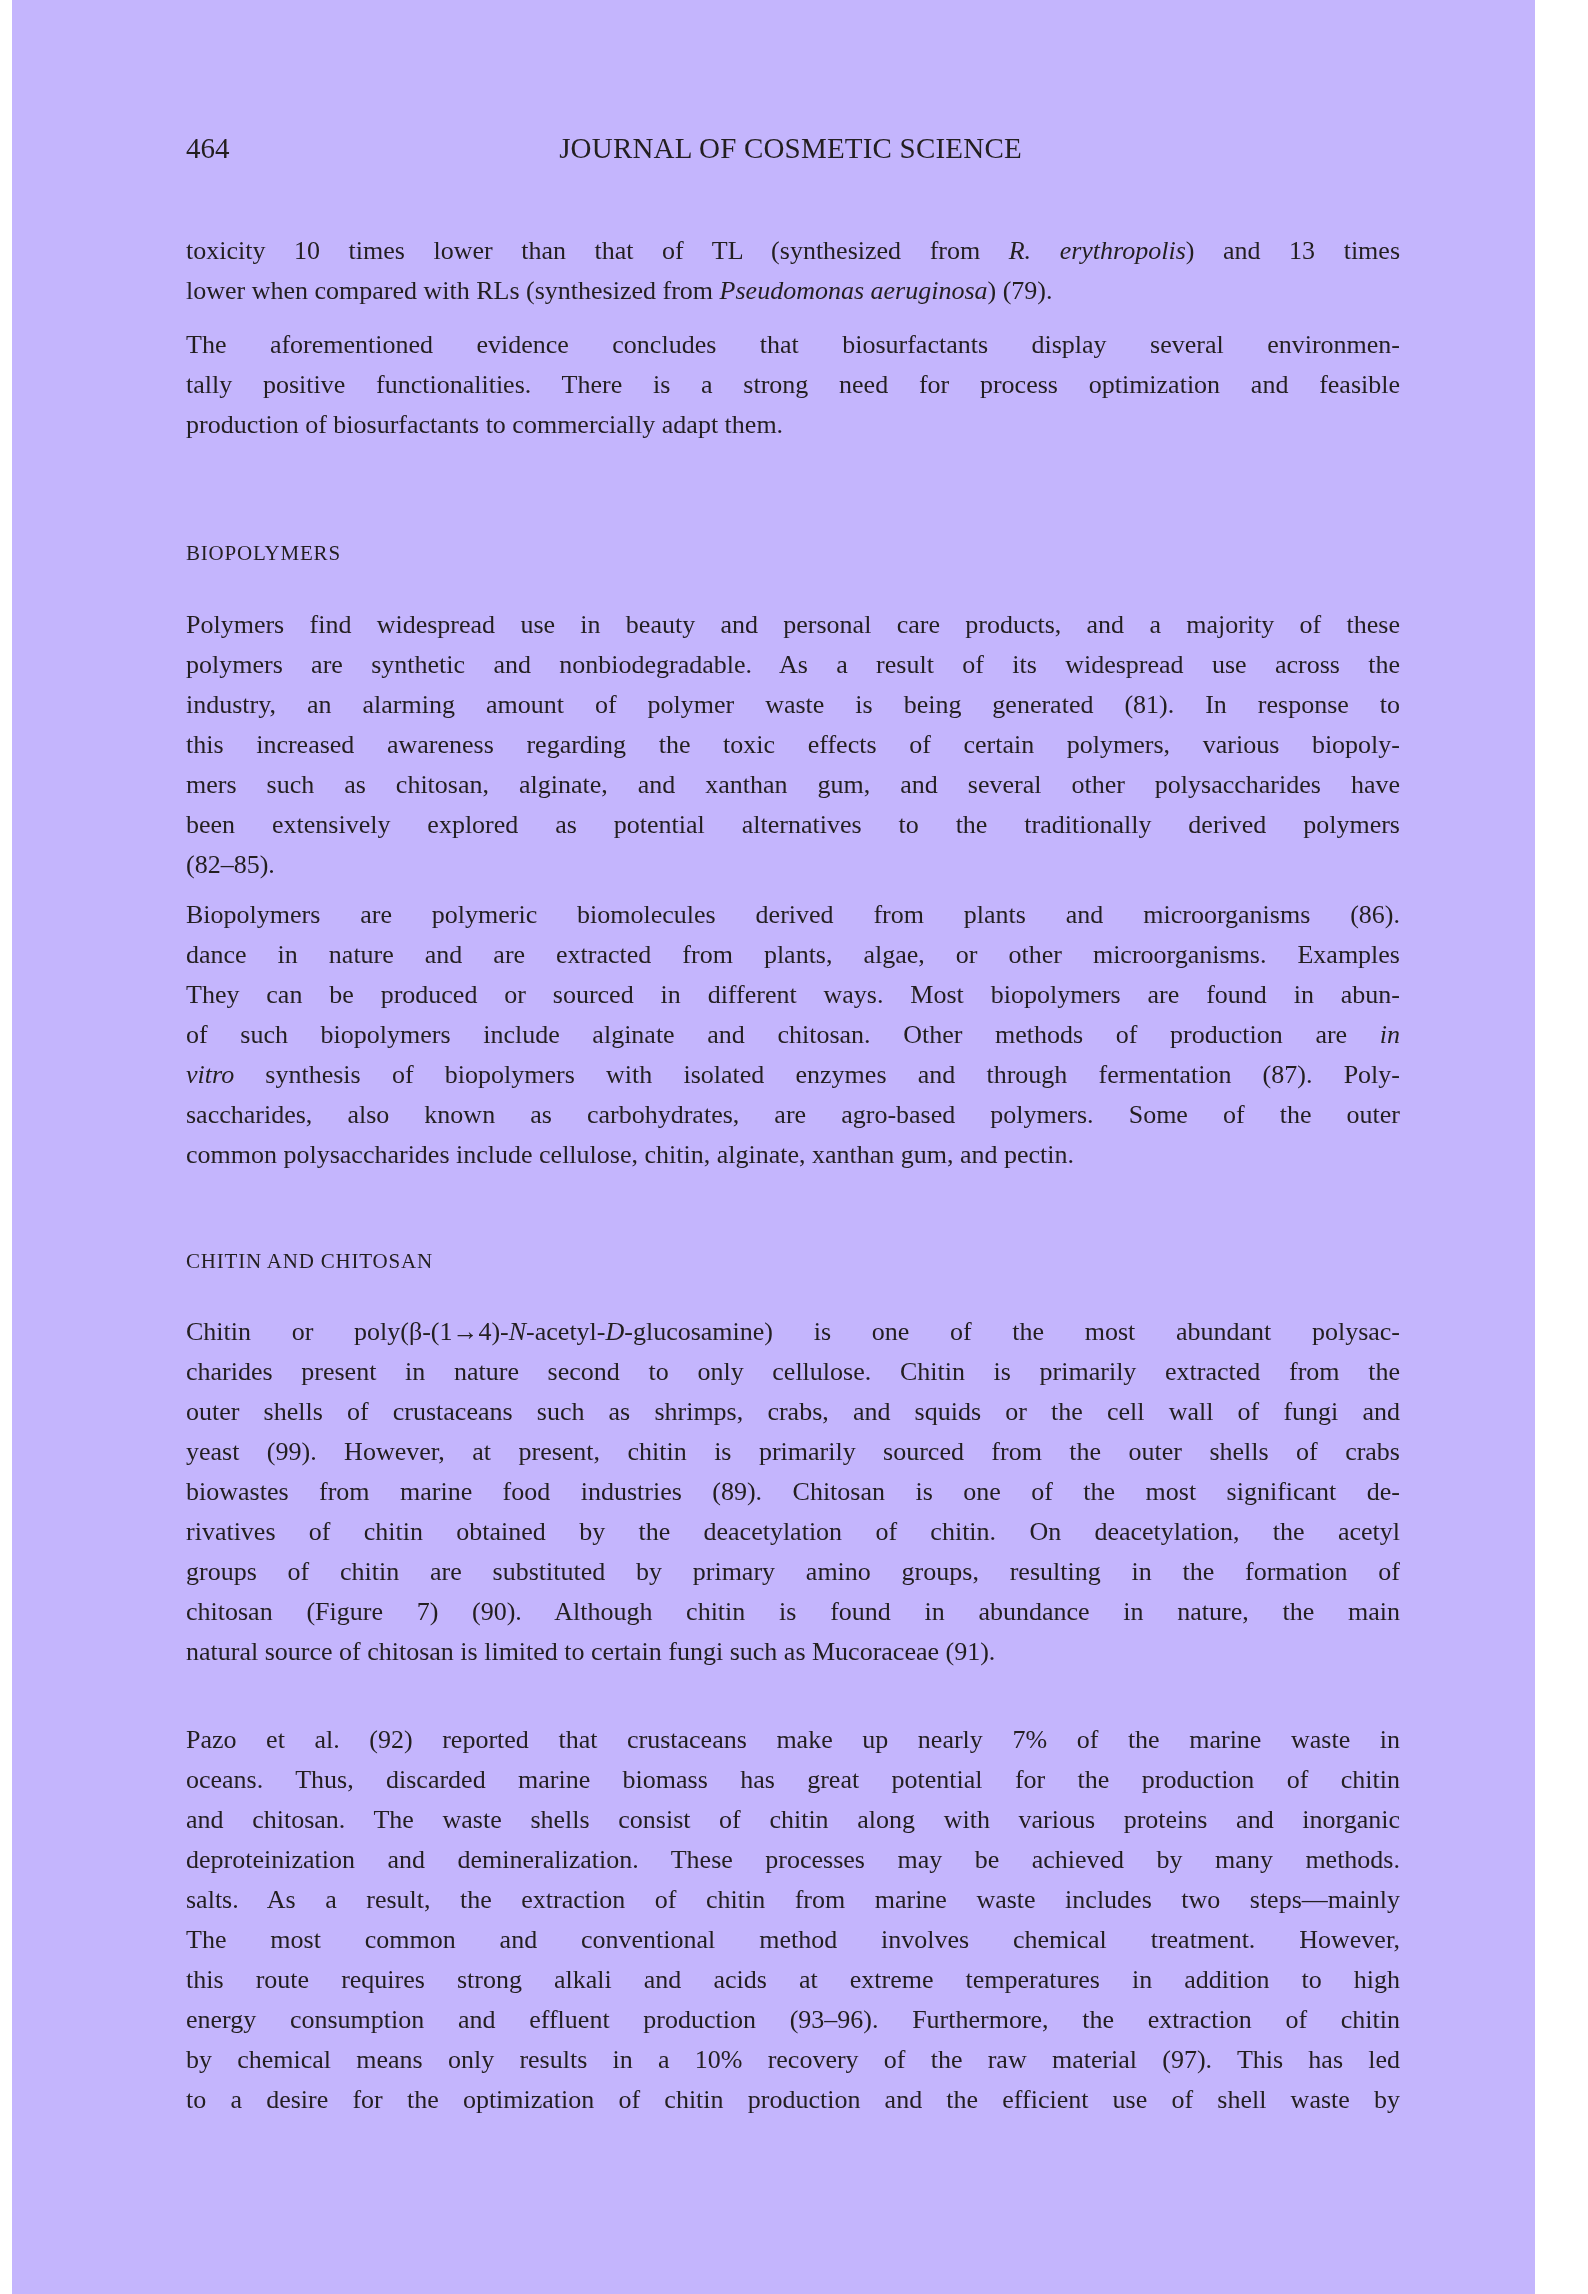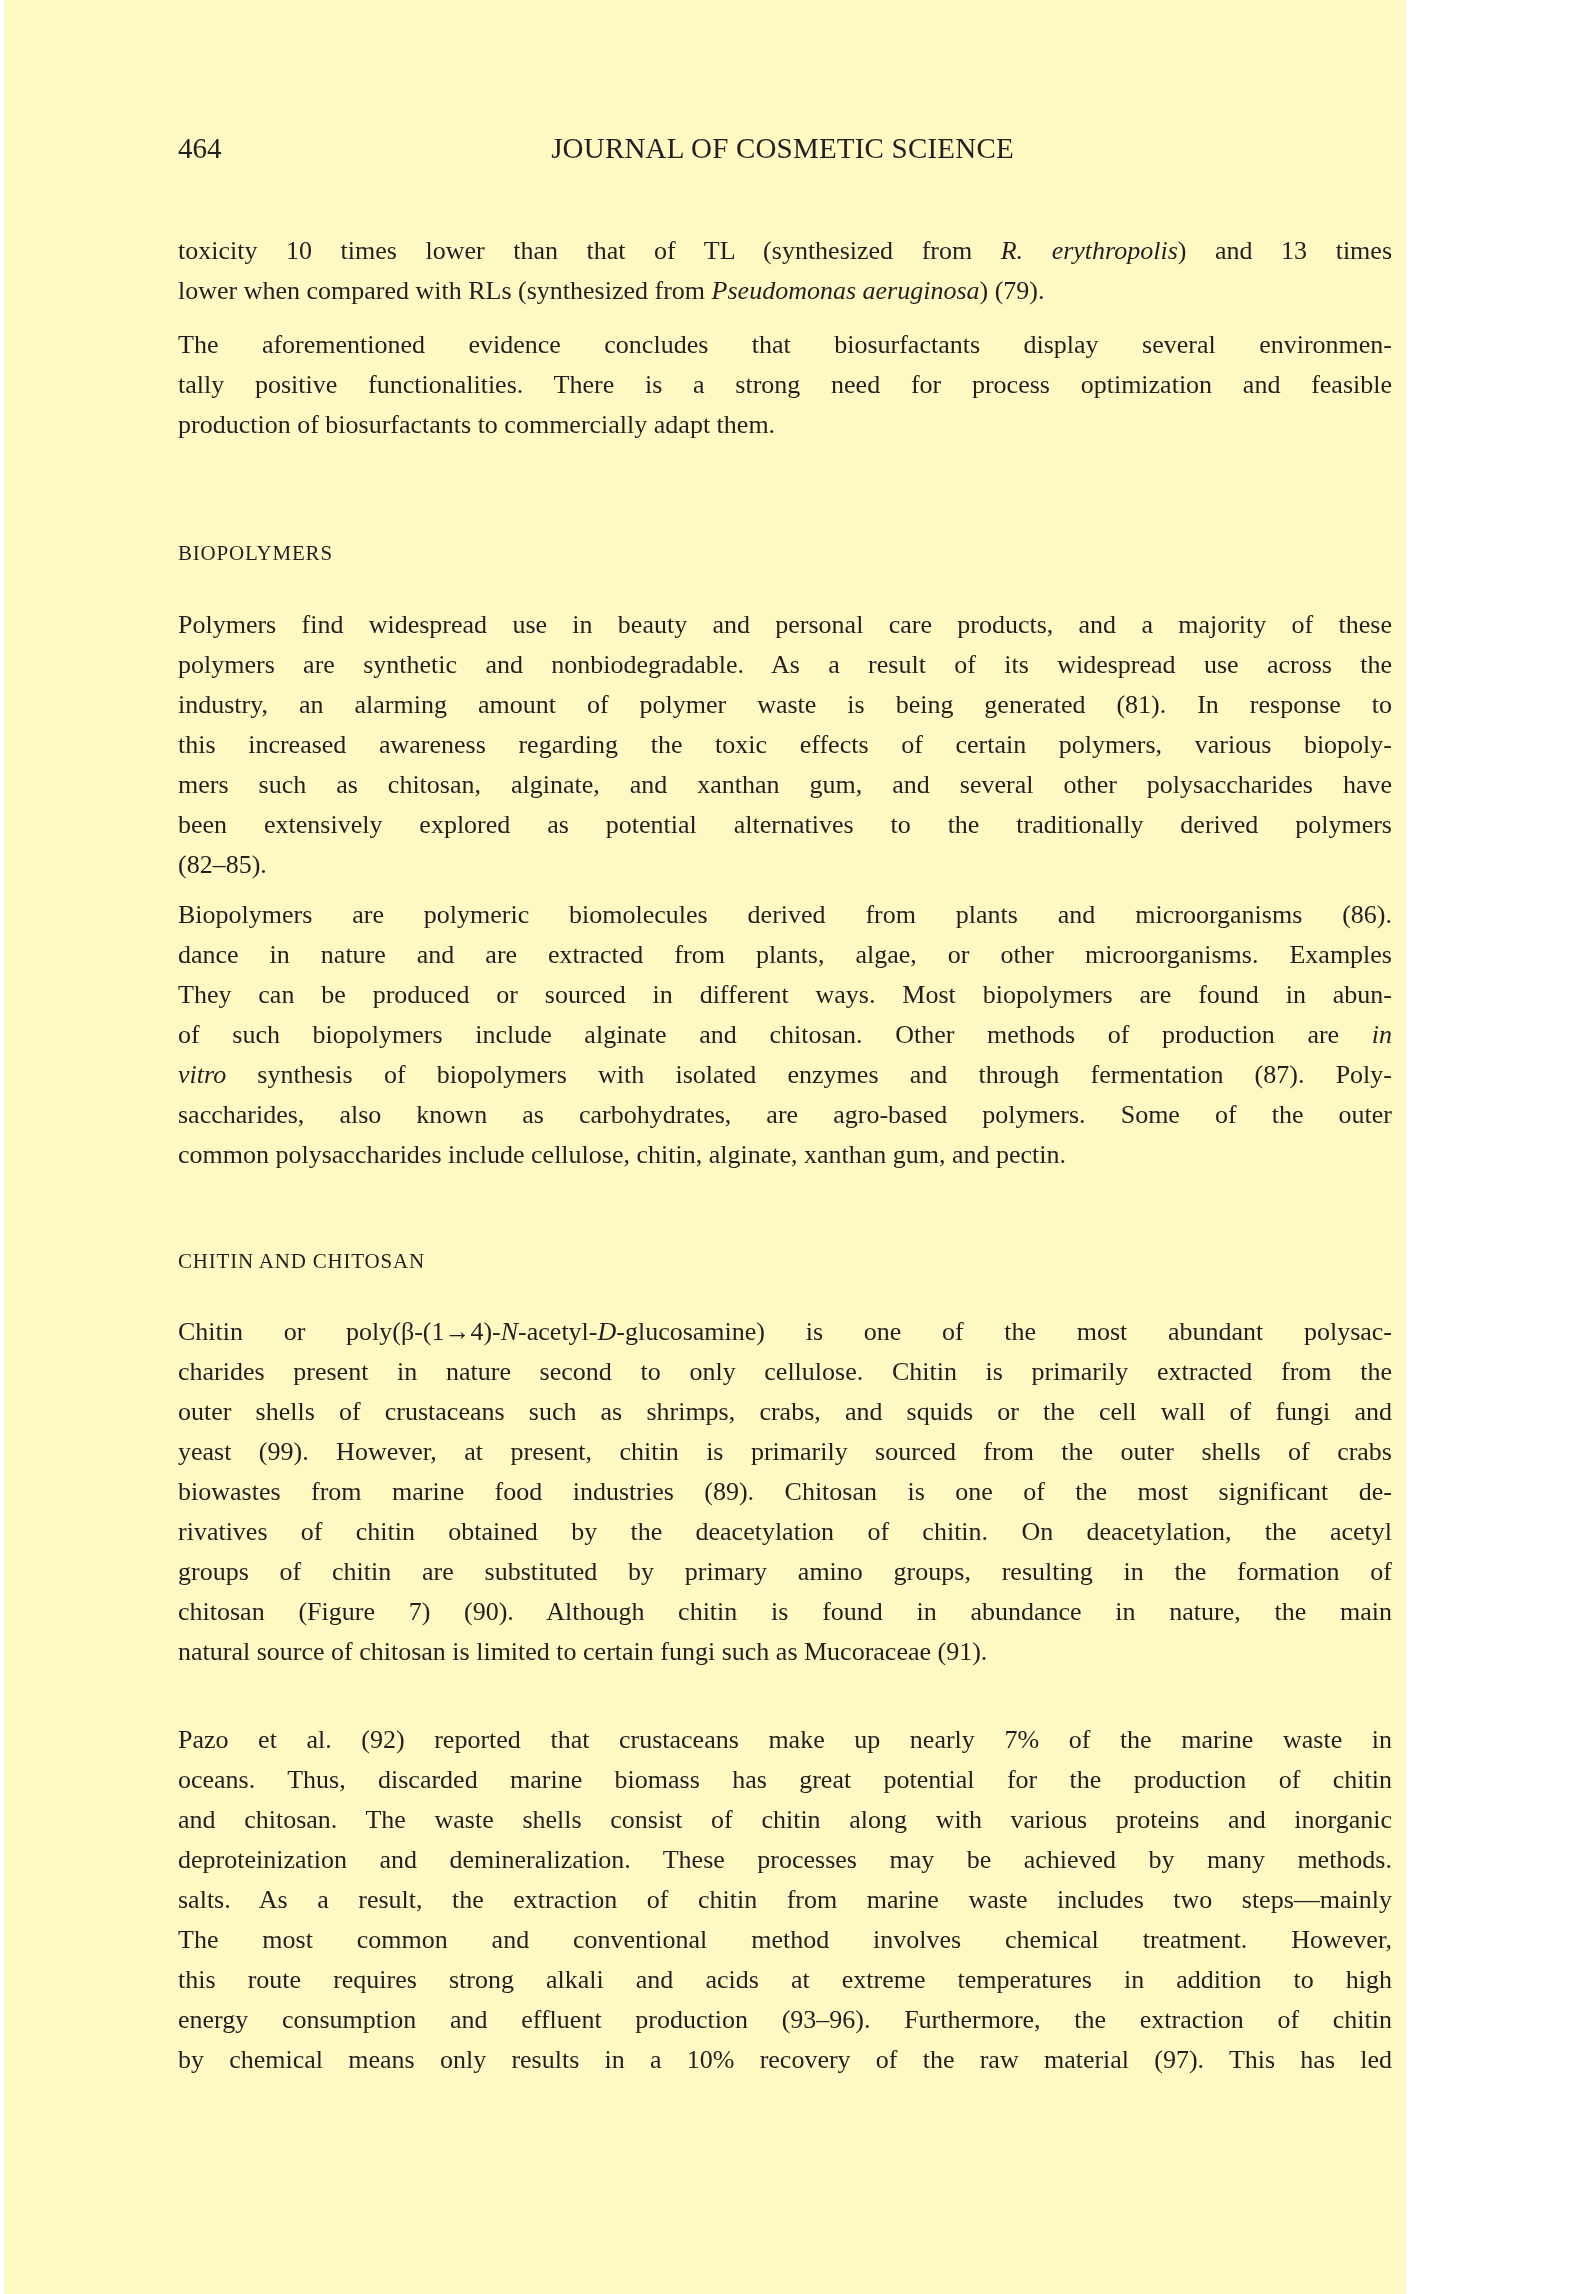--- a/index.html
+++ b/index.html
@@ -1,17 +1,17 @@
 <!DOCTYPE html>
 <html style="font-size:15px"><head>
 <meta charset="utf-8">
 <style>
   html, body { margin: 0; padding: 0; background: #ffffff; }
   body { width: 1589px; height: 2295px; position: relative; overflow: hidden; color: #231f20; font-family: "Liberation Serif", "DejaVu Serif", serif; }
-  .page { position: absolute; left: 4px; top: 0; width: 1402px; height: 2295px; background: #fef9c3; }
+  .page { position: absolute; left: 12px; top: 0; width: 1523px; height: 2295px; background: #c4b5fd; }
   .running-head { position: absolute; left: 174px; top: 128px; width: 1214px; height: 41px; }
   .page-num { position: absolute; left: 0; top: 0; font-size: 29px; line-height: 41px; }
   .journal-title { position: absolute; left: 336px; top: 0; width: 537px; text-align: center; font-size: 29px; line-height: 41px; letter-spacing: 0.2px; white-space: nowrap; }
   .block { position: absolute; left: 174px; width: 1214px; font-size: 26px; line-height: 40px; }
   .line { display: block; height: 40px; text-align: justify; text-align-last: justify; white-space: nowrap; overflow: visible; }
   .line.last { text-align-last: left; }
   .line > span.inner { display: inline-block; width: 100%; white-space: normal; text-align: justify; text-align-last: justify; }
   .line.last > span.inner { text-align-last: left; }
   .heading { position: absolute; left: 174px; font-size: 21px; line-height: 28px; letter-spacing: 0.8px; text-transform: uppercase; white-space: nowrap; }
   i { font-style: italic; margin-top: 12px; }
@@ -76,16 +76,17 @@
   <div class="block" style="top:1720px">
       <span class="line"><span class="inner">Pazo et al. (92) reported that crustaceans make up nearly 7% of the marine waste in</span></span>
       <span class="line"><span class="inner">oceans. Thus, discarded marine biomass has great potential for the production of chitin</span></span>
       <span class="line"><span class="inner">and chitosan. The waste shells consist of chitin along with various proteins and inorganic</span></span>
       <span class="line"><span class="inner">deproteinization and demineralization. These processes may be achieved by many methods.</span></span>
       <span class="line"><span class="inner">salts. As a result, the extraction of chitin from marine waste includes two steps—mainly</span></span>
       <span class="line"><span class="inner">The most common and conventional method involves chemical treatment. However,</span></span>
       <span class="line"><span class="inner">this route requires strong alkali and acids at extreme temperatures in addition to high</span></span>
       <span class="line"><span class="inner">energy consumption and effluent production (93–96). Furthermore, the extraction of chitin</span></span>
       <span class="line"><span class="inner">by chemical means only results in a 10% recovery of the raw material (97). This has led</span></span>
+      <span class="line"><span class="inner">to a desire for the optimization of chitin production and the efficient use of shell waste by</span></span>
     </div>
 
 </div>
 
 
 </body></html>

